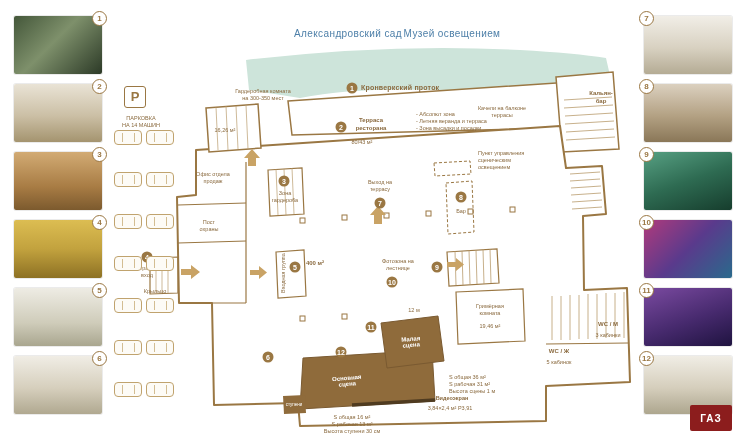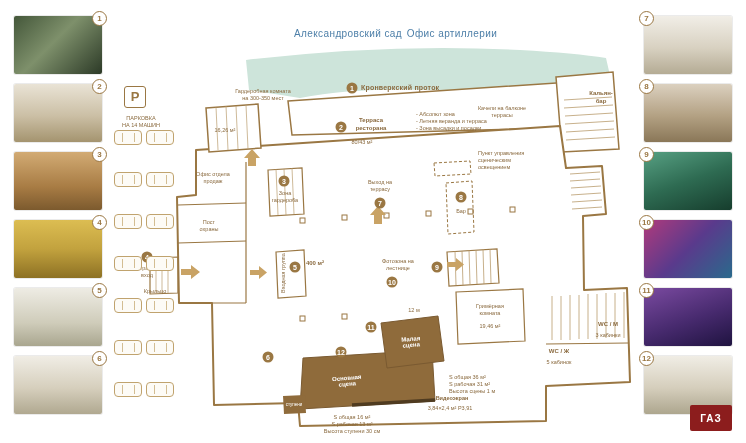--- a/index.html
+++ b/index.html
@@ -150,21 +150,21 @@
     <g fill="#c9a365">
       <path d="M181,269 h10 v-4 l9,7 l-9,7 v-4 h-10 z"></path>
       <path d="M250,270 h9 v-4 l8,6.5 l-8,6.5 v-4 h-9 z"></path>
       <path d="M447,262 h9 v-4 l8,6.5 l-8,6.5 v-4 h-9 z"></path>
       <path d="M374,224 v-9 h-4 l8,-9 l8,9 h-4 v9 z"></path>
       <path d="M248,166 v-8 h-4 l8,-9 l8,9 h-4 v8 z"></path>
     </g>
   </svg>
 
   <div class="street" style="left:348px;top:33px">Александровский сад</div>
-  <div class="street" style="left:452px;top:33px">Офис артиллерии</div>
+  <div class="street" style="left:452px;top:33px">Музей освещением</div>
 
   <div class="badge" style="left:352px;top:88px">1</div>
   <div class="lbl water-lbl anchor-left" style="left:361px;top:88px">Кронверкский проток</div>
 
   <div class="lbl sm" style="left:263px;top:95px">Гардеробная комната
 на 300-350 мест</div>
   <div class="lbl sm" style="left:225px;top:130px">16,26 м²</div>
 
   <div class="badge" style="left:341px;top:127px">2</div>
   <div class="lbl bold" style="left:371px;top:124px">Терраса

